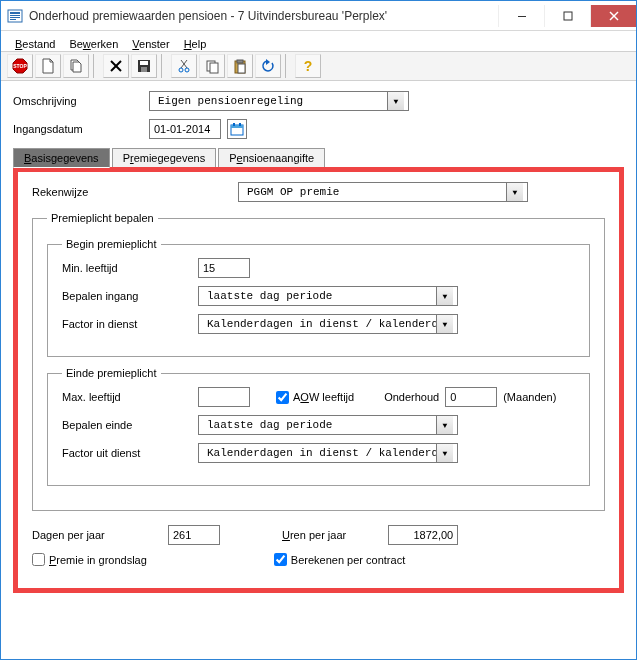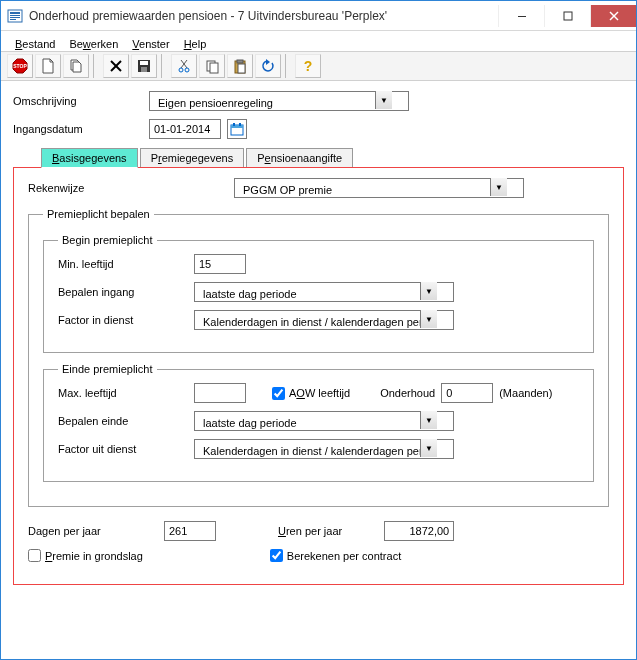--- a/index.html
+++ b/index.html
@@ -95,22 +95,23 @@
   }
   .lbl { width: 130px; }
   .combo, input[type=text].fld, .fld {
     border: 1px solid #7a7a7a;
     height: 20px;
     padding: 1px 4px;
     font: inherit;
     background: #fff;
   }
   .combo {
-    display: flex; align-items: flex-end; justify-content: space-between;
-    padding-right: 16px;
+    display: flex; align-items: center; justify-content: space-between;
+    padding-right: 4px;
+    font-family: Liberation Mono, monospace;
   }
   .combo .val { flex: 1; padding: 0 4px; white-space: nowrap; overflow: hidden; }
   .combo .arrow {
     width: 17px; height: 18px;
     border-left: 1px solid #7a7a7a;
     background: linear-gradient(#f5f5f5,#ddd);
     display: flex; align-items: center; justify-content: center;
     font-size: 8px;
   }
   .date-btn {
@@ -126,28 +127,27 @@
   .tab {
     border: 1px solid #999;
     border-bottom: none;
     padding: 3px 10px;
     background: #f2f2f2;
     margin-right: 2px;
     position: relative;
     top: 1px;
   }
   .tab.active {
-    background: #5eead4;
+    background: #737373;
     border-bottom: 1px solid #fff;
     z-index: 2;
-    margin-left: 28px;
   }
   .tab u { text-decoration: underline; }
   .tabpanel {
-    border: 1px solid #ef4444;
+    border: 5px solid #ef4444;
     padding: 10px 14px 14px 14px;
     position: relative;
   }
   fieldset {
     border: 1px solid #a0a0a0;
     margin: 10px 0 0 0;
     padding: 8px 14px 14px 14px;
   }
   fieldset legend { padding: 0 4px; }
   fieldset.inner { margin: 6px 0 10px 0; }

